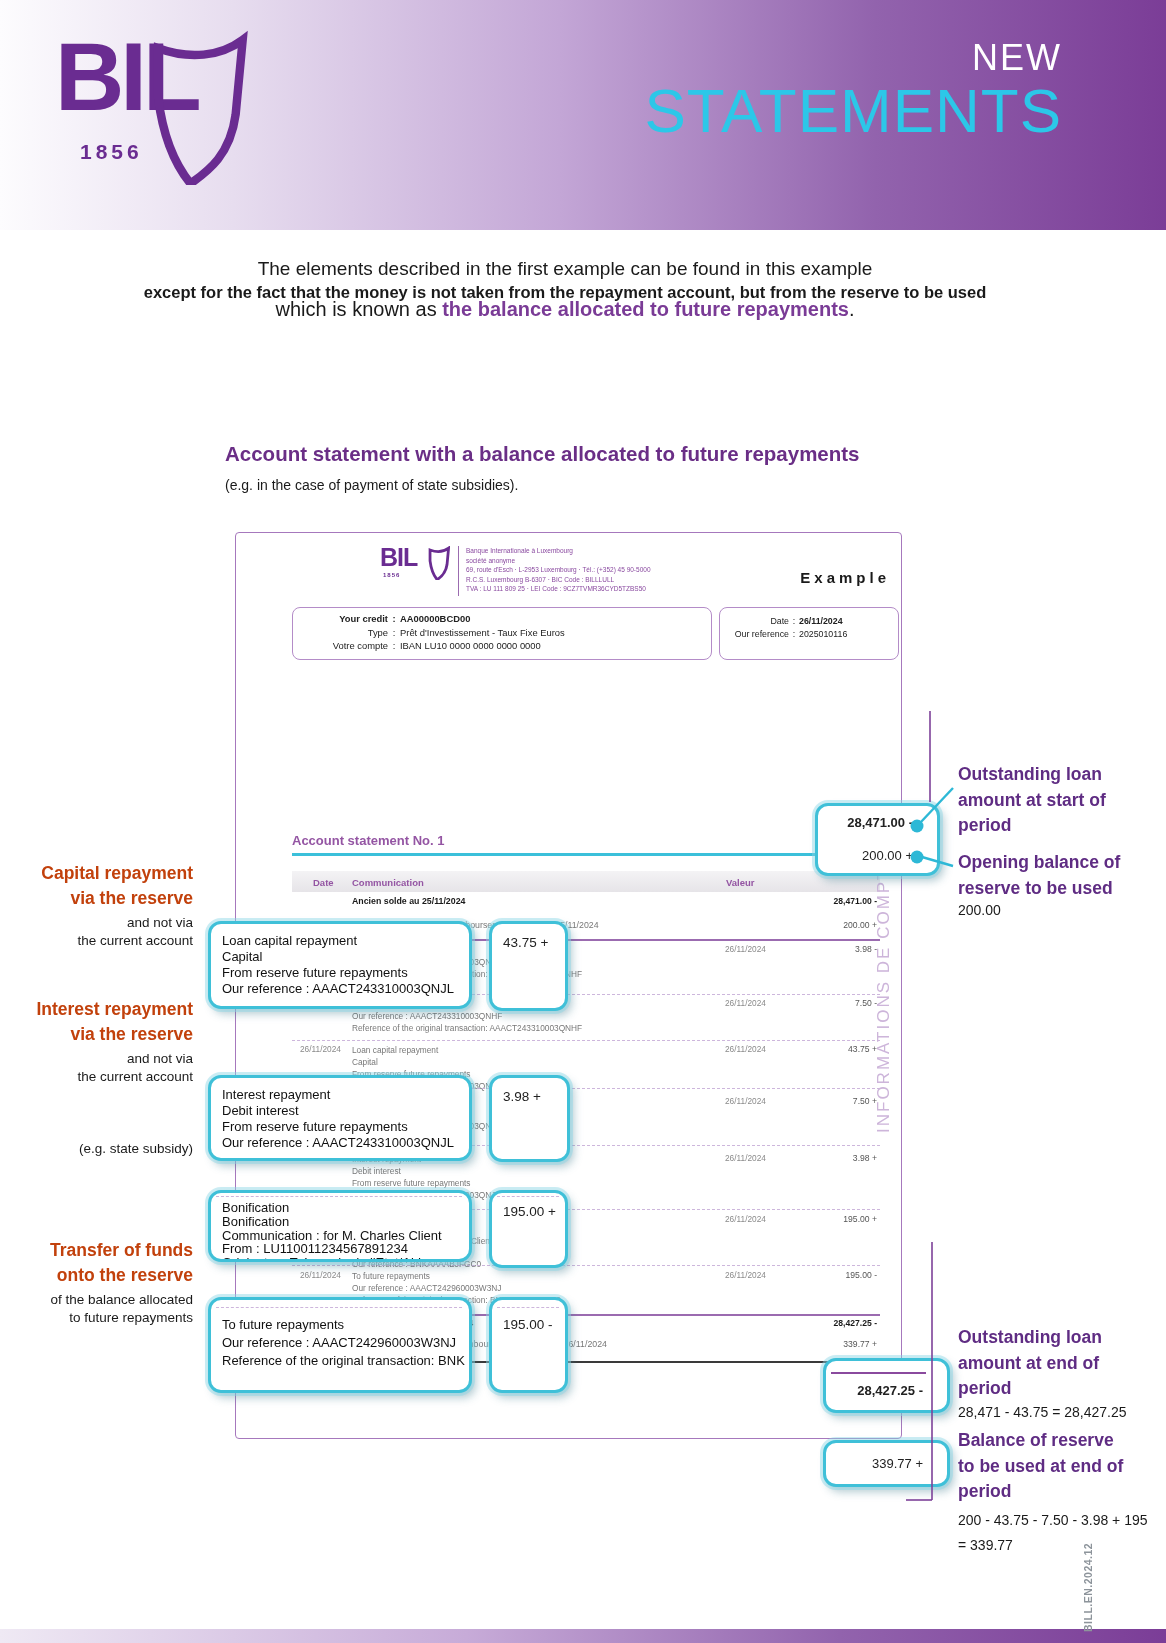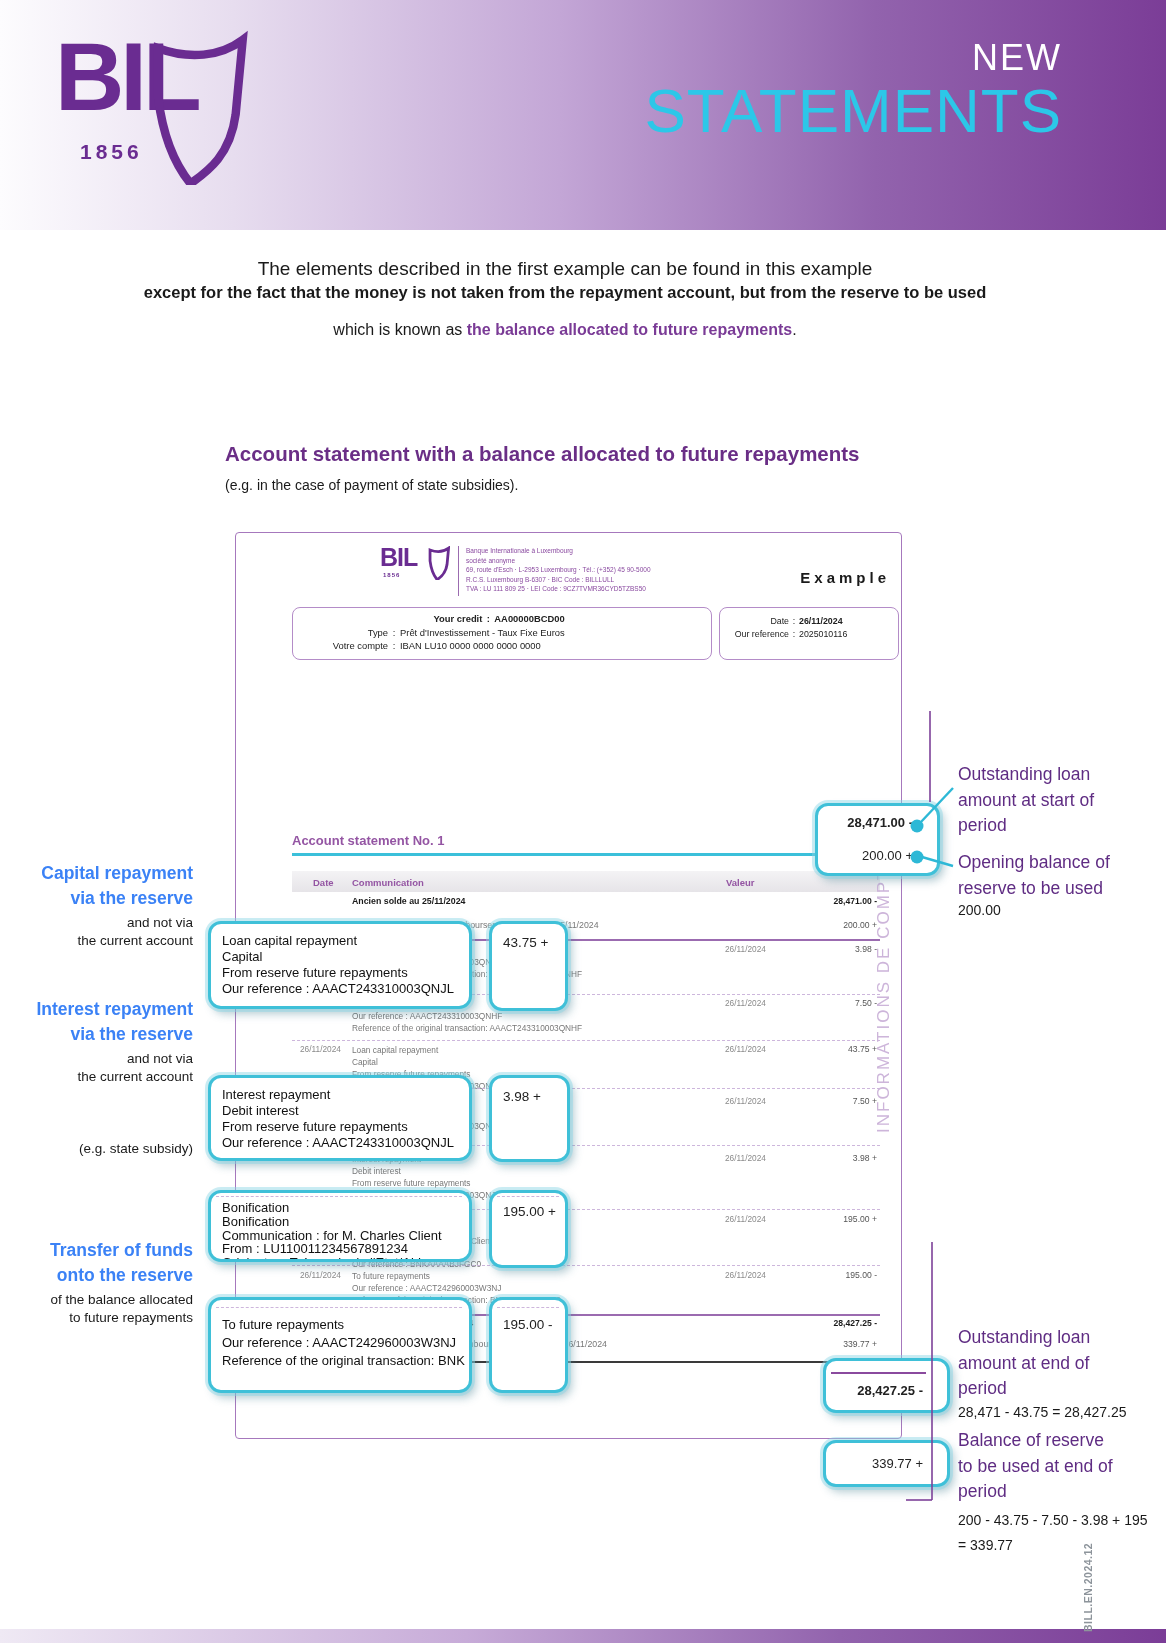--- a/index.html
+++ b/index.html
@@ -13,41 +13,41 @@
   .logo-bil{left:55px;top:22px;font-size:96px;font-weight:bold;color:#6a2c91;letter-spacing:-4px;}
   .logo-year{left:80px;top:140px;font-size:21px;font-weight:bold;color:#6a2c91;letter-spacing:4px;}
   .hdr-title{right:104px;top:40px;text-align:right;line-height:1;}
   .hdr-t1{font-size:36px;color:#ffffff;letter-spacing:2px;font-weight:400;}
   .hdr-t2{font-size:62px;color:#2cc7e8;letter-spacing:1px;font-weight:400;margin-top:4px;}
 
   
   .intro{left:0;width:1130px;text-align:center;color:#1a1a1a;}
   .i1{top:258px;font-size:19px;}
   .i2{top:283px;font-size:16.5px;font-weight:bold;}
-  .i3{top:321px;font-size:16px;}
+  .i3{top:298px;font-size:20px;}
   .i3 .hl{color:#7a3b96;font-weight:bold;}
   .i4{top:360px;font-size:14px;}
 
   
   .sec-title{left:225px;top:442px;font-size:20.5px;font-weight:bold;color:#6a2e86;}
   .sec-sub{left:225px;top:477px;font-size:14px;color:#1a1a1a;}
 
   
   .stmt{left:235px;top:532px;width:665px;height:905px;border:1.4px solid #a678bd;border-radius:4px;background:#fff;}
   .mini-bil{left:380px;top:543px;font-size:25px;font-weight:bold;color:#6a2c91;letter-spacing:-1px;}
   .mini-year{left:383px;top:572px;font-size:6px;font-weight:bold;color:#6a2c91;letter-spacing:1px;}
   .mini-divider{left:458px;top:546px;width:1.2px;height:50px;background:#9b6bb0;}
   .bank-info{left:466px;top:546px;width:240px;font-size:6.5px;line-height:9.6px;color:#8a4aa0;}
   .example{left:700px;top:569px;width:190px;text-align:right;font-size:15px;font-weight:bold;letter-spacing:4px;color:#1a1a1a;}
   .credit-box{left:292px;top:607px;width:418px;height:51px;border:1.2px solid #b48cc8;border-radius:8px;}
   .credit-rows{left:300px;top:612px;font-size:9.4px;color:#222;}
   .cb-row{display:flex;line-height:13.6px;}
   .cb-label{width:88px;text-align:right;}
   .cb-colon{width:12px;text-align:center;}
-  .cb-row.b{font-weight:bold;justify-content:flex-end;}
+  .cb-row.b{font-weight:bold;}
   .ref-box{left:719px;top:607px;width:178px;height:51px;border:1.2px solid #b48cc8;border-radius:8px;}
   .rb-rows{left:723px;top:615px;font-size:8.8px;color:#222;width:170px;}
   .rb-row{display:flex;line-height:13px;}
   .rb-label{width:66px;text-align:right;}
   .rb-colon{width:10px;text-align:center;}
   .rb-val.b{font-weight:bold;}
 
   .stmt-no{left:292px;top:833px;font-size:13px;font-weight:bold;color:#9455a3;}
   .stmt-underline{left:292px;top:853px;width:588px;height:2.6px;background:#3bc0da;}
   .tbl-head{left:292px;top:871px;width:588px;height:21px;background:linear-gradient(#f4f3f5,#e6e4e8);}
@@ -74,24 +74,24 @@
   .co-lines{padding:9px 11px 0 11px;font-size:13px;line-height:16px;color:#111;}
   .co-lines div{white-space:nowrap;}
   .co-amt{padding:11px 0 0 11px;font-size:13.5px;color:#222;}
   .co-num{position:absolute;right:24px;font-size:13px;color:#222;}
   .co-num.b{font-weight:bold;}
   .inner-dash{position:absolute;border-top:1px dashed #cdb6dc;height:0;z-index:6;}
   .c5-line{position:absolute;left:831px;top:1372px;width:95px;height:1.6px;background:#8a4a9e;z-index:6;}
 
   
   .lann{position:absolute;left:20px;width:173px;text-align:right;z-index:2;}
-  .lann .t{font-size:17.5px;line-height:25px;font-weight:bold;color:#3b82f6;}
+  .lann .t{font-size:17.5px;line-height:25px;font-weight:bold;color:#c2410c;}
   .lann .s{font-size:13.5px;line-height:18px;color:#1a1a1a;margin-top:3px;}
   .rann{position:absolute;left:958px;width:205px;z-index:2;}
-  .rann .t{font-size:17.5px;line-height:25.5px;font-weight:normal;color:#5f2c83;}
+  .rann .t{font-size:17.5px;line-height:25.5px;font-weight:bold;color:#5f2c83;}
   .rann-sub{position:absolute;left:958px;width:205px;font-size:14px;line-height:25px;color:#1a1a1a;z-index:2;}
 
   
   .foot-bar{left:0;top:1629px;width:1166px;height:14px;
             background:linear-gradient(90deg,#efe9f4 0%,#c7abd8 40%,#9263ad 72%,#7b3d97 100%);}
   .doc-ref{left:1082px;top:1532px;height:100px;writing-mode:vertical-rl;transform:rotate(180deg);
            font-size:10.5px;font-weight:bold;color:#8d949b;letter-spacing:.5px;}
   svg.overlay{position:absolute;left:0;top:0;z-index:8;pointer-events:none;}
 </style>
 </head>

